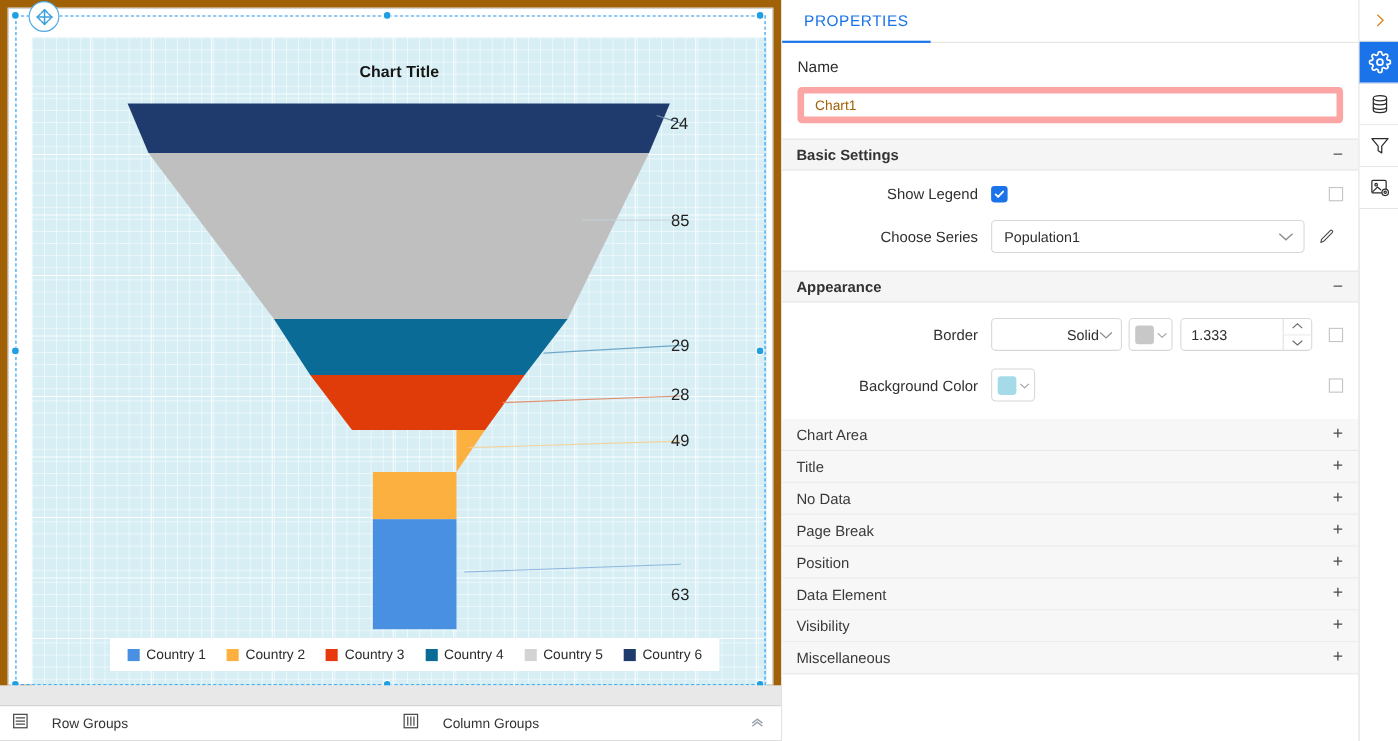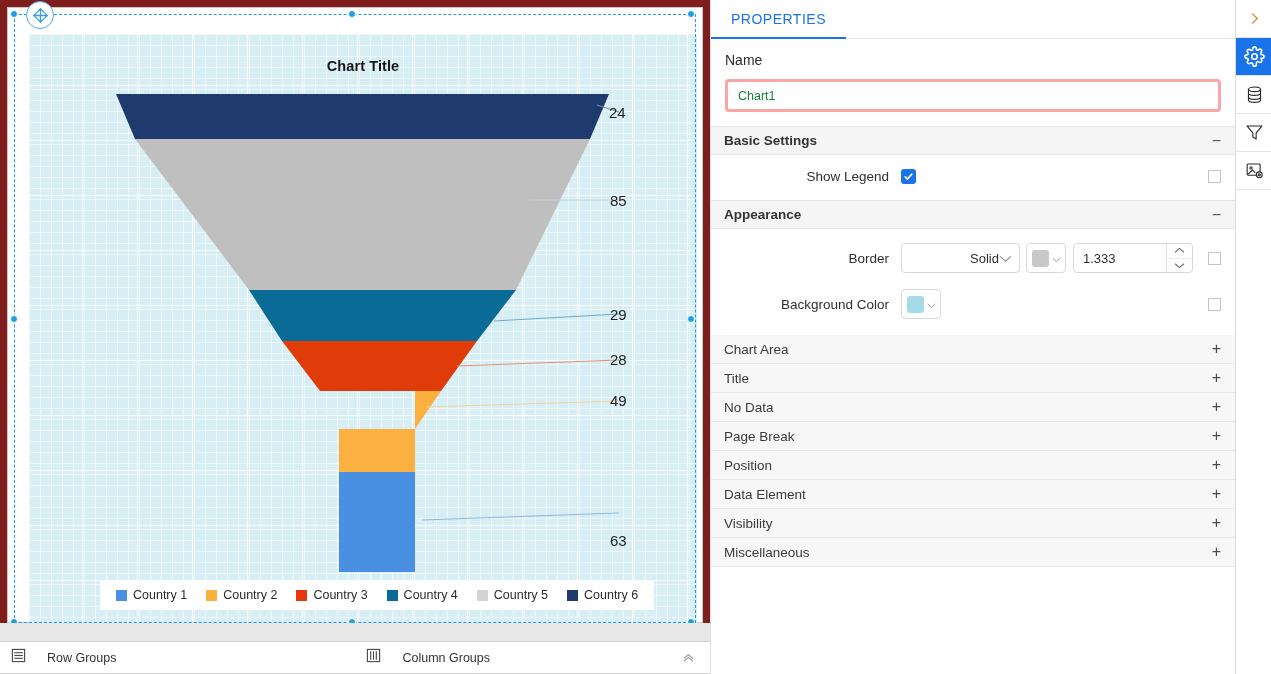--- a/index.html
+++ b/index.html
@@ -8,21 +8,21 @@
     width: 1271px; height: 674px;
     overflow: hidden;
     font-family: "Liberation Sans", sans-serif;
     background: #ffffff;
   }
   #app { position: relative; width: 1271px; height: 674px; }
 
   
   #designer {
     position: absolute; left: 0; top: 0; width: 710px; height: 628px;
-    background: #7f1d1d;
+    background: #a16207;
   }
   #design-surface {
     position: absolute; left: 7px; top: 7px; width: 696px; height: 616px;
     background: #ffffff;
     border: 1px solid #c9c9c9;
   }
   
   #selection-box {
     position: absolute; left: 14px; top: 14px; width: 682px; height: 609px;
     border: 1px dashed #2196f3;
@@ -112,22 +112,22 @@
   #tab-properties { width: 135px; color: #1a73e8; font-weight: 500; }
   #tab-properties::after {
     content: ""; position: absolute; left: 0; right: 0; bottom: -1px; height: 2.5px;
     background: #1a73e8;
   }
   #tab-data { width: 135px; }
 
   .field-block { padding: 13px 14px 14px 14px; }
   .field-label { font-size: 14px; color: #2c2c2c; margin-bottom: 11px; }
   #name-input {
-    width: 100%; height: 33px; border: 3px solid #fca5a5; border-radius: 4px;
-    padding: 0 10px; font-size: 12.5px; color: #15803d;
+    width: 100%; height: 33px; border: 6px solid #fca5a5; border-radius: 4px;
+    padding: 0 10px; font-size: 12.5px; color: #a16207;
     font-family: "Liberation Sans", sans-serif; background:#fff;
   }
 
   .section-header {
     height: 29px; background: #f5f5f5; border-top: 1px solid #e6e6e6;
     border-bottom: 1px solid #e6e6e6;
     display: flex; align-items: center; justify-content: space-between;
     padding: 0 14px 0 13px; cursor: pointer;
   }
   .section-title { font-size: 13.5px; color: #333; font-weight: bold; }
@@ -343,20 +343,36 @@
     </div>
     <div class="section-body">
       <div class="prop-row">
         <span class="prop-name">Show Legend</span>
         <span class="chk-blue">
           <svg width="11" height="11" viewBox="0 0 12 12">
             <polyline points="2.3,6.3 4.8,8.8 9.7,3.4" fill="none" stroke="#ffffff" stroke-width="1.8" stroke-linecap="round" stroke-linejoin="round"></polyline>
           </svg>
         </span>
         <span class="chk-empty"></span>
+      </div>
+      <div class="prop-row">
+        <span class="prop-name">Choose Series</span>
+        <span class="select-box" id="series-select">
+          <span>Population1</span>
+          <span>
+            <svg width="14" height="9" viewBox="0 0 14 9">
+                <polyline points="1,1.5 7,7 13,1.5" fill="none" stroke="#8d8d8d" stroke-width="1.3"></polyline>
+              </svg>
+          </span>
+        </span>
+        <span class="pencil-btn">
+          <svg width="17" height="17" viewBox="0 0 18 18">
+            <path d="M3 14.2 L3.6 11.2 L12.0 2.9 A1.3 1.3 0 0 1 13.9 4.8 L5.6 13.1 Z" fill="none" stroke="#4a4a4a" stroke-width="1.1" stroke-linejoin="round"></path>
+          </svg>
+        </span>
       </div>
     </div>
 
     <div class="section-header">
       <span class="section-title">Appearance</span>
       <span class="section-toggle">−</span>
     </div>
     <div class="section-body">
       <div class="prop-row">
         <span class="prop-name">Border</span>

